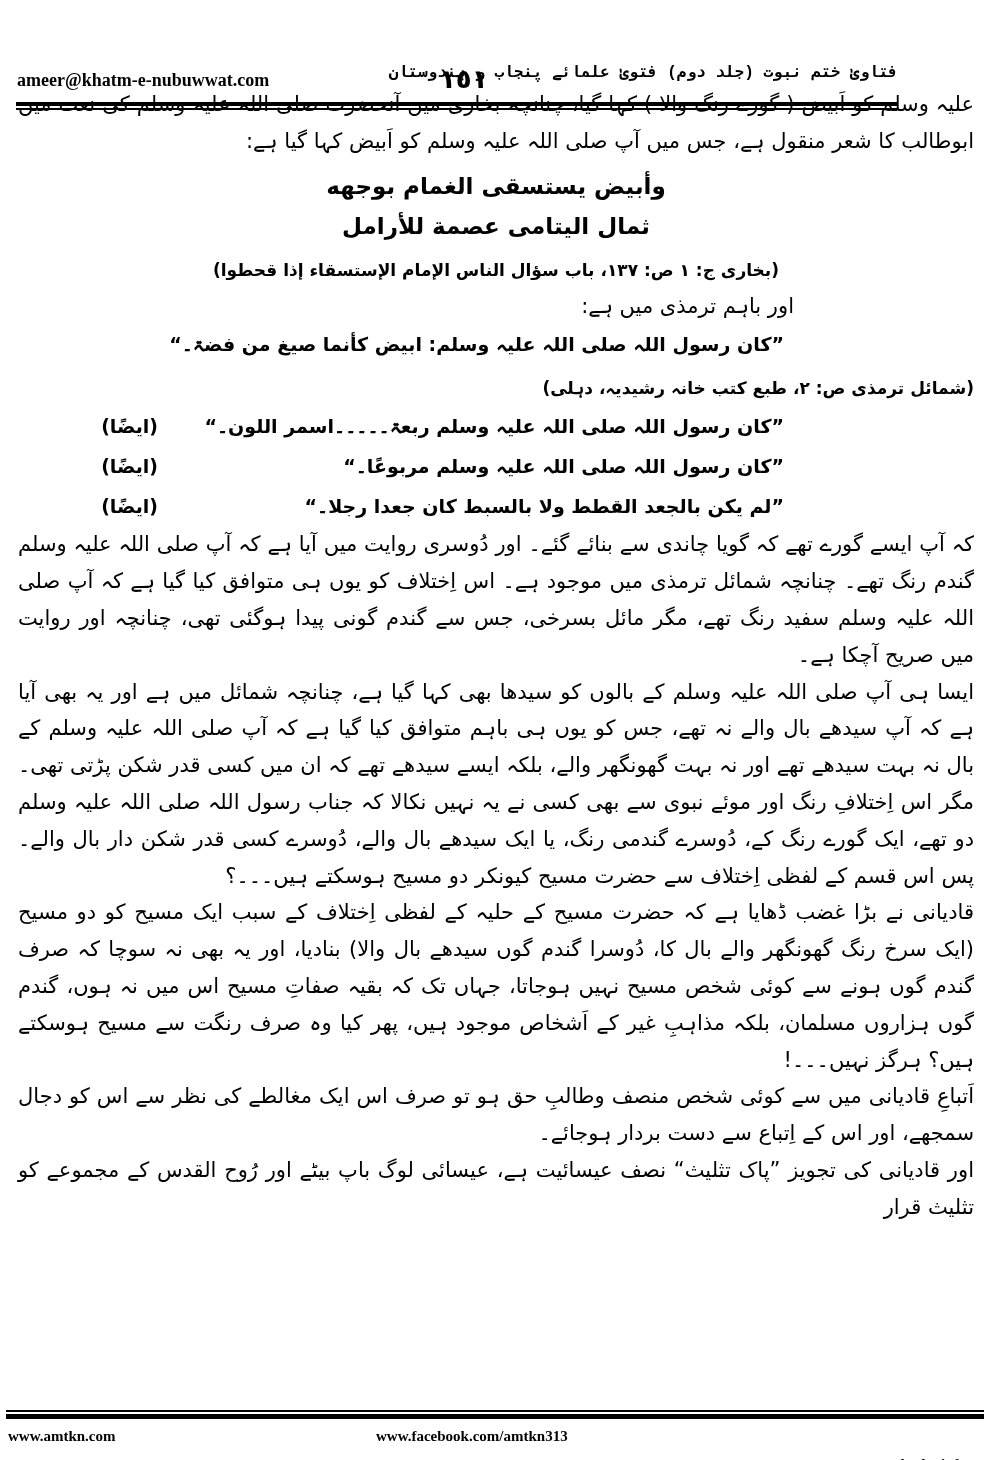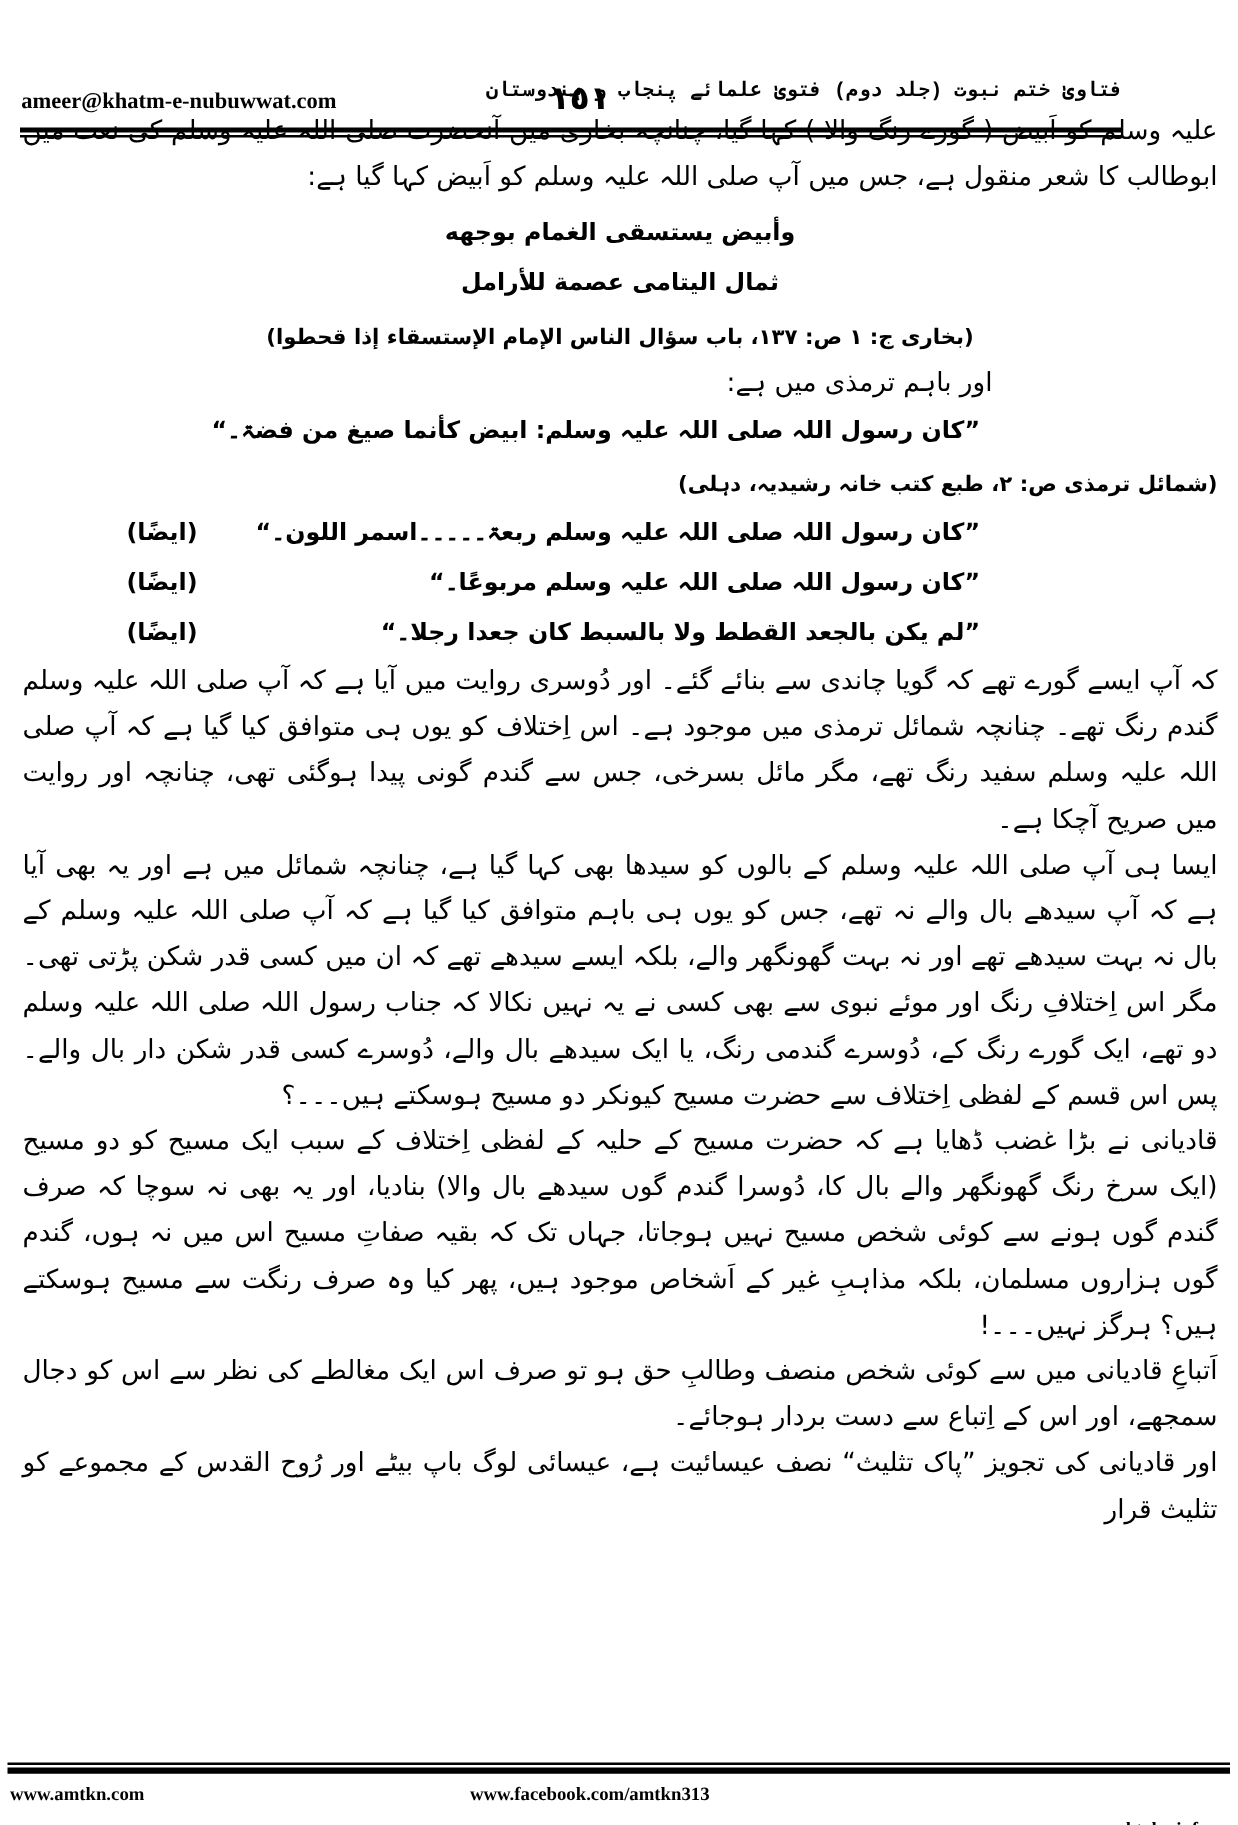--- a/index.html
+++ b/index.html
@@ -12,21 +12,21 @@
     .rule-top-thin { position: absolute; left: 16px; right: 16px; top: 68px; height: 2px; background: #000; }
     .rule-bot-thin { position: absolute; left: 6px; right: 6px; top: 1410px; height: 2px; background: #000; }
     .rule-bot-thick { position: absolute; left: 6px; right: 6px; top: 1414px; height: 5px; background: #000; }
     .footer { position: absolute; top: 1428px; left: 0; width: 990px; font-family: "Liberation Serif", serif; font-weight: bold; font-size: 15px; }
     .foot-left { position: absolute; left: 8px; }
     .foot-mid { position: absolute; left: 376px; }
     .foot-right { position: absolute; right: 24px; margin-top: 28px; }
     .content { position: absolute; top: 86px; left: 18px; right: 16px; direction: rtl; font-family: "DejaVu Sans", sans-serif; font-size: 21px; line-height: 36.8px; text-align: justify; }
     .para { margin: 0; }
     .para.last-line-right { text-align-last: right; }
-    .verse { font-family: "DejaVu Sans", sans-serif; font-weight: bold; font-size: 19px; text-align: center; line-height: 40px; }
+    .verse { font-family: "DejaVu Sans", sans-serif; font-weight: bold; font-size: 23px; text-align: center; line-height: 40px; }
     .verse1 { margin-top: 6px; }
     .ref { font-family: "DejaVu Sans", sans-serif; font-weight: bold; font-size: 17px; text-align: center; line-height: 36px; margin-top: 6px; }
     .ref.shamail { text-align: right; padding-left: 50px; direction: rtl; }
     .intro { padding-right: 180px; }
     .quote { font-family: "DejaVu Sans", sans-serif; font-weight: bold; font-size: 19px; line-height: 40px; display: flex; flex-direction: row; }
     .quote .q-text { flex: 1; text-align: right; }
     .quote .q-src { width: 110px; text-align: right; padding-left: 30px; }
     .q-pad-1 { padding-right: 190px; }
   </style>
 </head>

